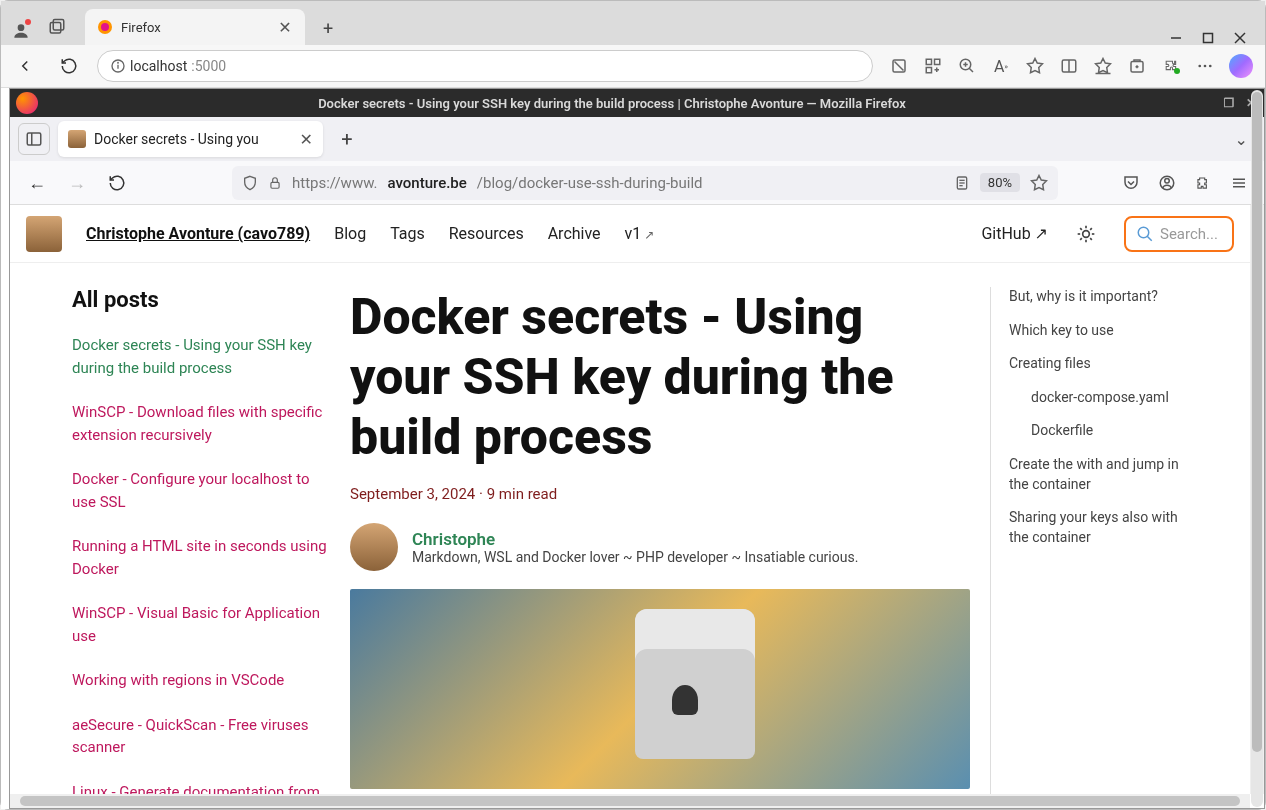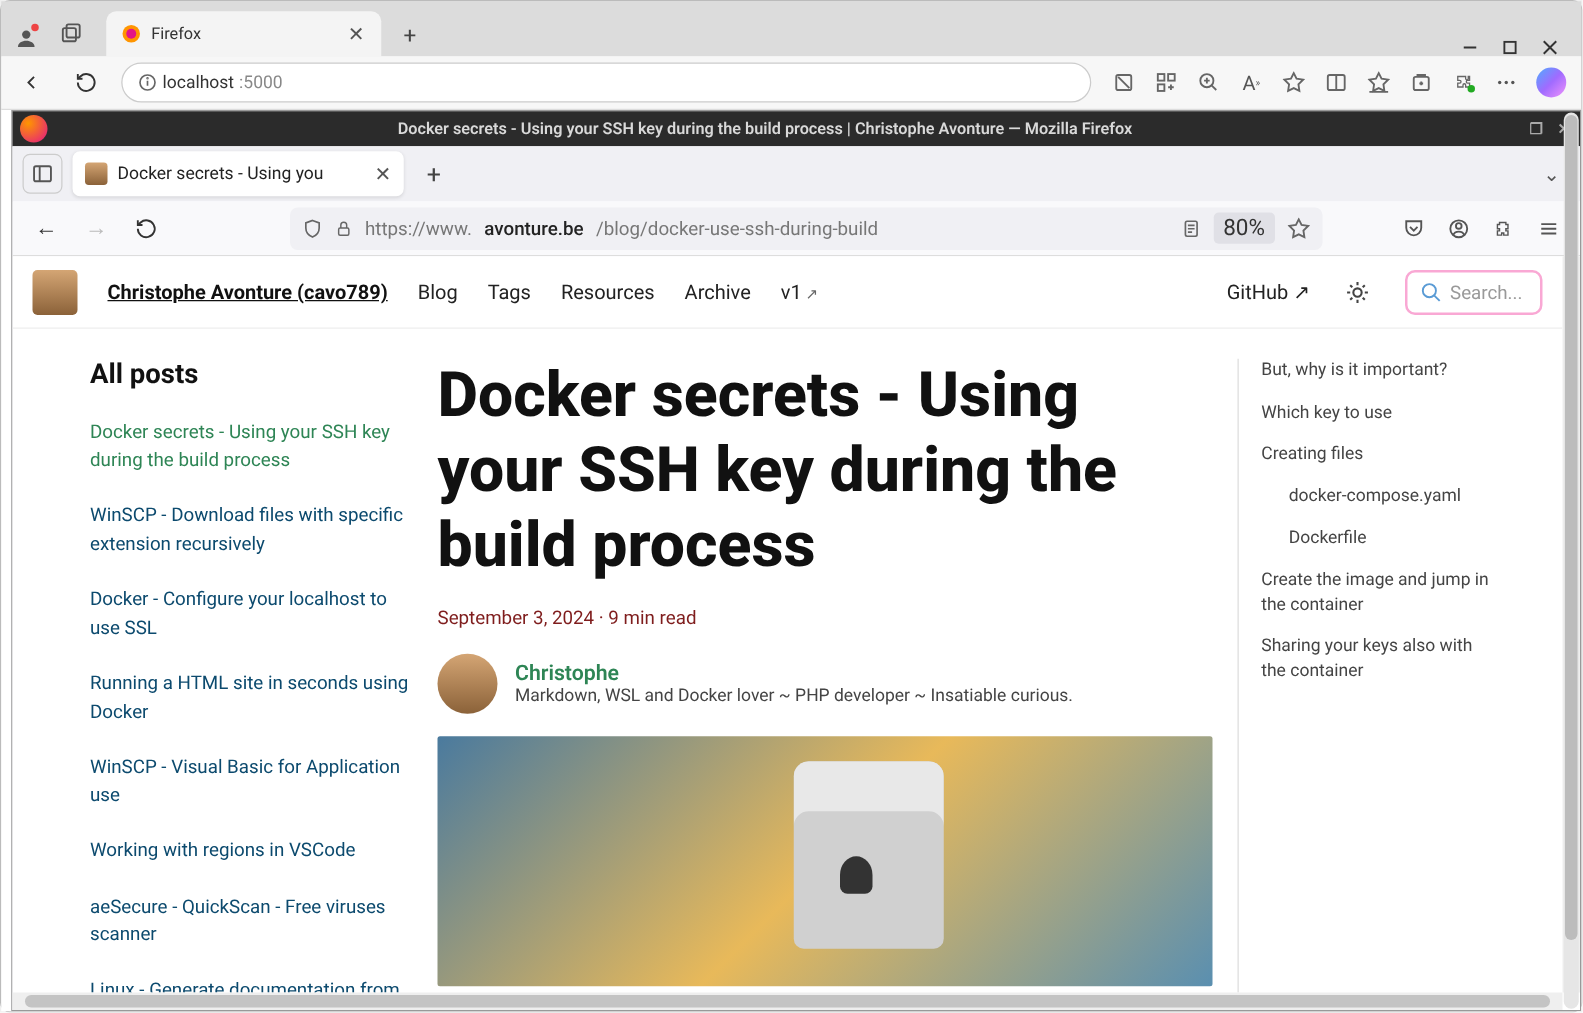--- a/index.html
+++ b/index.html
@@ -158,21 +158,21 @@
   display:flex;
   align-items:center;
   padding:0 10px;
   gap:10px;
   font-size:15px;
 }
 .inner-addr .url-proto { color:#777; }
 .inner-addr .url-host { color:#222; font-weight:500;}
 .inner-addr .url-path { color:#777; }
 .inner-addr .flex { flex:1; }
-.zoom-badge { background:#e0e0e6; border-radius:4px; padding:2px 8px; font-size:18px; color:#333;}
+.zoom-badge { background:#e0e0e6; border-radius:4px; padding:2px 8px; font-size:13px; color:#333;}
 .inner-toolbar .ricon { width:26px; height:26px; display:flex; align-items:center; justify-content:center; color:#555;}
 
 
 .page {
   flex:1;
   background:#fff;
   overflow:hidden;
   position:relative;
 }
 .page-scroll {
@@ -191,21 +191,21 @@
 .site-nav .avatar { width:36px; height:36px; border-radius:4px; background:linear-gradient(#d4a574,#8b6239);}
 .site-nav .brand { font-weight:700; font-size:16px; color:#111;text-decoration:underline;}
 .site-nav .link { font-size:16px; color:#222;}
 .site-nav .link.ext::after { content:' ↗'; font-size:12px; color:#666;}
 .site-nav .spacer { flex:1;}
 .site-nav .gh { font-size:16px; color:#222;}
 .site-nav .theme-btn { width:28px; height:28px; display:flex; align-items:center; justify-content:center; color:#444;}
 .search-box {
   height:36px;
   width:110px;
-  border:2px solid #f9a8d4;
+  border:2px solid #f97316;
   border-radius:8px;
   display:flex;
   align-items:center;
   padding:0 10px;
   gap:6px;
 }
 .search-box svg { width:18px; height:18px; stroke:#5a9bd5; fill:none; stroke-width:2;}
 .search-box span { color:#999; font-size:15px;}
 
 .content {
@@ -214,21 +214,21 @@
 }
 
 .sidebar {
   width:340px;
   padding:0 16px 0 62px;
 }
 .sidebar h2 { font-size:22px; font-weight:700; color:#111; margin-bottom:22px;}
 .sidebar .post-link {
   display:block;
   font-size:15px;
-  color:#0c4a6e;
+  color:#be185d;
   margin-bottom:22px;
   line-height:1.5;
 }
 .sidebar .post-link.active { color:#2e8555;}
 
 .main {
   flex:1;
   max-width:640px;
   padding-right:20px;
 }
@@ -608,21 +608,21 @@
               </div>
               <div class="hero-img"></div>
             </main>
 
             <nav class="toc">
               <a class="toc-item">But, why is it important?</a>
               <a class="toc-item">Which key to use</a>
               <a class="toc-item">Creating files</a>
               <a class="toc-item sub">docker-compose.yaml</a>
               <a class="toc-item sub">Dockerfile</a>
-              <a class="toc-item">Create the image and jump in the container</a>
+              <a class="toc-item">Create the with and jump in the container</a>
               <a class="toc-item">Sharing your keys also with the container</a>
             </nav>
           </div>
         </div>
         <div class="vscroll">
             <div class="thumb"></div>
           </div>
         <div class="hscroll">
             <div class="thumb"></div>
           </div>

